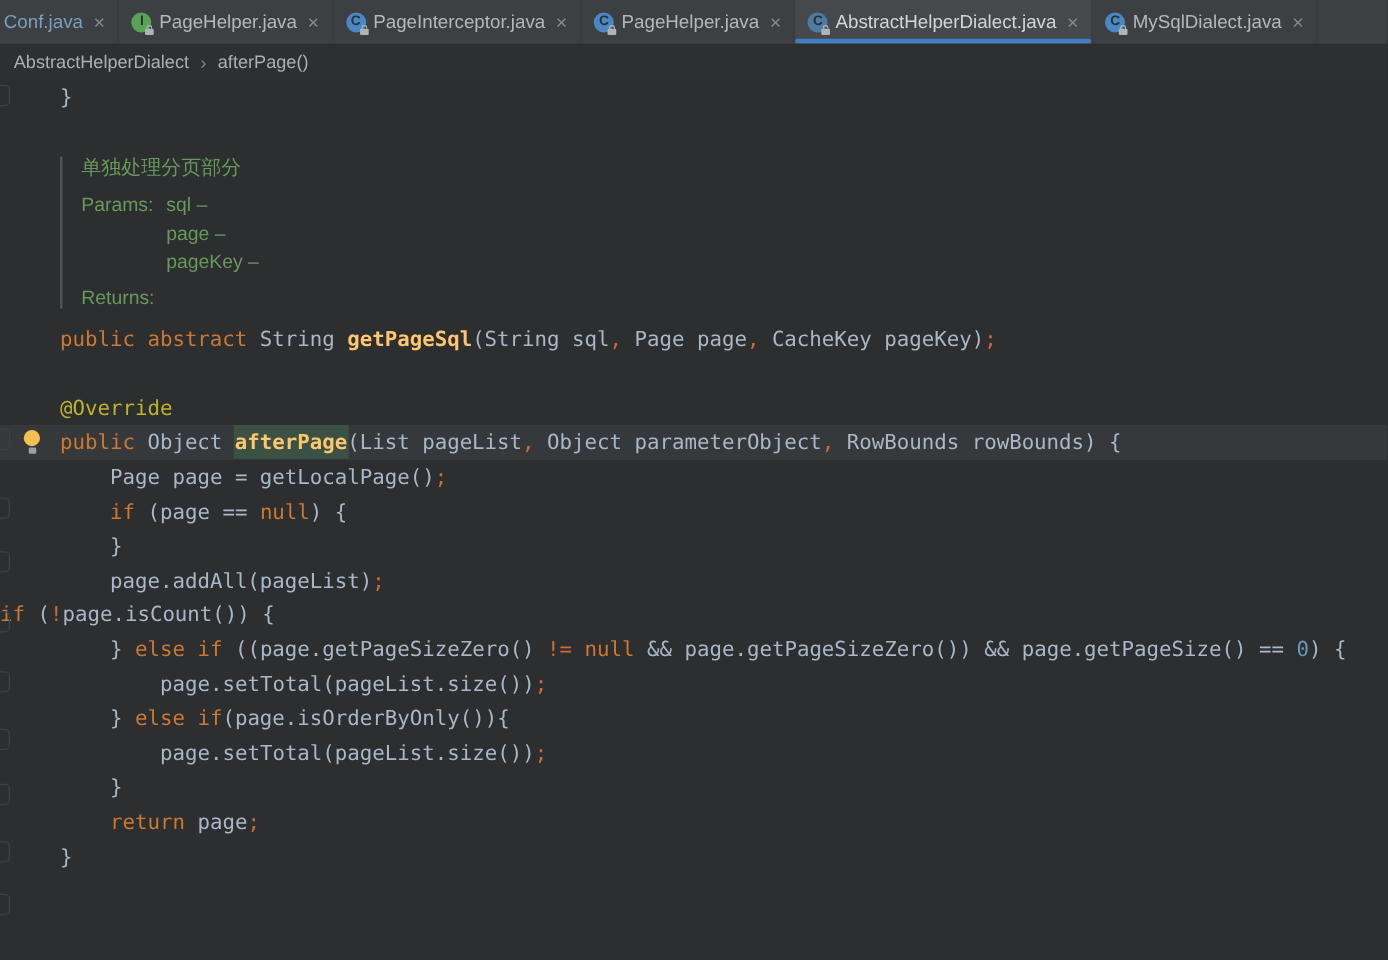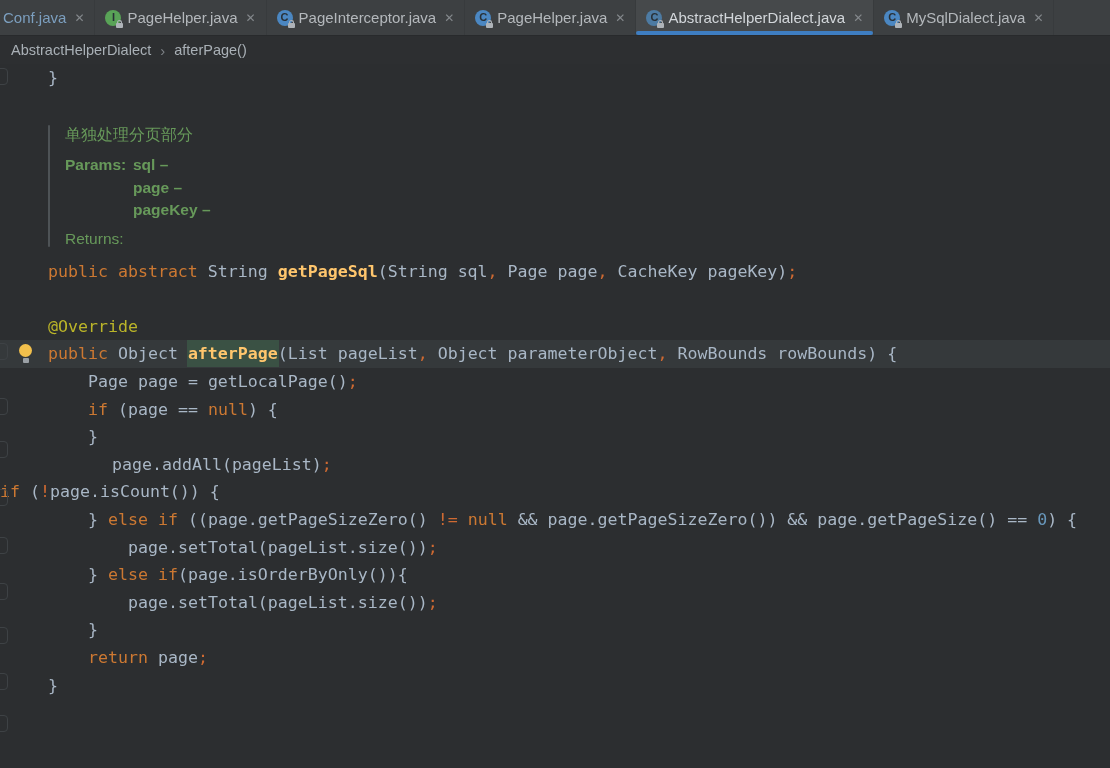--- a/index.html
+++ b/index.html
@@ -59,21 +59,21 @@
   .caret{display:inline-block;width:2px;height:19px;background:#d3d7da;
     vertical-align:-3px;margin-right:-2px;}
 
   
   .doc-block{position:relative;margin:4px 0 9px 0;padding:2px 0 0 65px;
     font-family:"Liberation Sans","DejaVu Sans",sans-serif;font-size:15.5px;
     color:var(--docgreen);cursor:pointer;}
   .doc-block::before{content:'';position:absolute;left:48px;top:2px;bottom:2px;width:2px;
     background:#4e5356;border-radius:1px;}
   .doc-title{font-size:16px;margin-bottom:9px;line-height:20px;}
-  .doc-row{display:flex;font-weight:bold;}
+  .doc-row{display:flex;}
   .doc-label{width:68px;flex-shrink:0;line-height:22.5px;}
   .doc-col div{line-height:22.5px;}
   .doc-returns{margin-top:6px;line-height:21px;}
 
   
   .faint-icon{position:absolute;left:-7px;width:15px;height:17px;
     border:1.5px solid #3e4245;border-radius:4px;background:transparent;}
   .bulb{position:absolute;left:18px;width:16px;height:19px;cursor:pointer;}
   .bulb::before{content:'';position:absolute;top:0;left:1px;width:13px;height:13px;
     border-radius:50%;background:#f2c04c;}
@@ -151,21 +151,21 @@
         </div>
         <div class="doc-returns">Returns:</div>
       </div>
       <div class="code-line" style="padding-left: 48px;"><span class="tok-k">public abstract </span><span class="tok-t">String </span><span class="tok-m">getPageSql</span><span class="tok-t">(String sql</span><span class="tok-p">,</span><span class="tok-t"> Page page</span><span class="tok-p">,</span><span class="tok-t"> CacheKey pageKey)</span><span class="tok-p">;</span></div>
       <div class="code-line"></div>
       <div class="code-line" style="padding-left: 48px;"><span class="tok-a">@Override</span></div>
       <div class="code-line caret-line" style="padding-left: 48px;"><span class="tok-k">public </span><span class="tok-t">Object </span><span class="caret"></span><span class="tok-mh">afterPage</span><span class="tok-t">(List pageList</span><span class="tok-p">,</span><span class="tok-t"> Object parameterObject</span><span class="tok-p">,</span><span class="tok-t"> RowBounds rowBounds) {</span></div>
       <div class="code-line" style="padding-left: 88px;"><span class="tok-t">Page page = getLocalPage()</span><span class="tok-p">;</span></div>
       <div class="code-line" style="padding-left: 88px;"><span class="tok-k">if </span><span class="tok-t">(page == </span><span class="tok-k">null</span><span class="tok-t">) {</span></div>
       <div class="code-line" style="padding-left: 88px;"><span class="tok-t">}</span></div>
-      <div class="code-line" style="padding-left: 112px;"><span class="tok-t">page.addAll(pageList)</span><span class="tok-p">;</span></div>
+      <div class="code-line" style="padding-left: 88px;"><span class="tok-t">page.addAll(pageList)</span><span class="tok-p">;</span></div>
       <div class="code-line" style=""><span class="tok-k">if </span><span class="tok-t">(</span><span class="tok-p">!</span><span class="tok-t">page.isCount()) {</span></div>
       <div class="code-line" style="padding-left: 88px;"><span class="tok-t">} </span><span class="tok-k">else if </span><span class="tok-t">((page.getPageSizeZero() </span><span class="tok-p">!= </span><span class="tok-k">null</span><span class="tok-t"> &amp;&amp; page.getPageSizeZero()) &amp;&amp; page.getPageSize() == </span><span class="tok-n">0</span><span class="tok-t">) {</span></div>
       <div class="code-line" style="padding-left: 128px;"><span class="tok-t">page.setTotal(pageList.size())</span><span class="tok-p">;</span></div>
       <div class="code-line" style="padding-left: 88px;"><span class="tok-t">} </span><span class="tok-k">else if</span><span class="tok-t">(page.isOrderByOnly()){</span></div>
       <div class="code-line" style="padding-left: 128px;"><span class="tok-t">page.setTotal(pageList.size())</span><span class="tok-p">;</span></div>
       <div class="code-line" style="padding-left: 88px;"><span class="tok-t">}</span></div>
       <div class="code-line" style="padding-left: 88px;"><span class="tok-k">return </span><span class="tok-t">page</span><span class="tok-p">;</span></div>
       <div class="code-line" style="padding-left: 48px;"><span class="tok-t">}</span></div>
       <div class="faint-icon" style="top: 4px;"></div>
       <div class="faint-icon" style="top: 279px;"></div>

